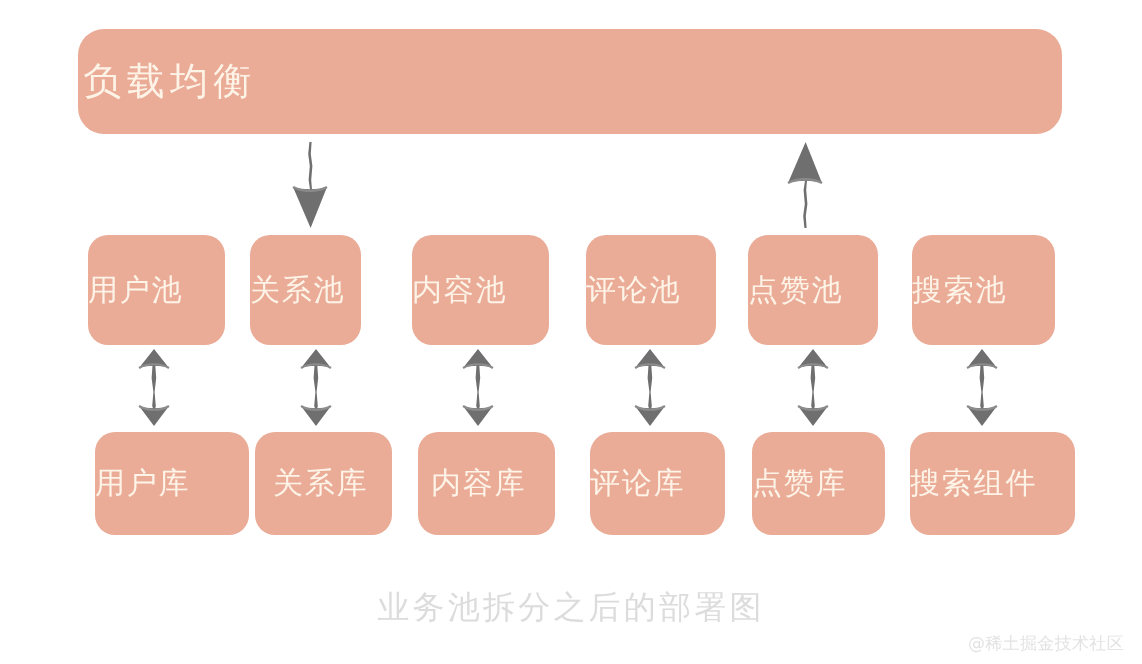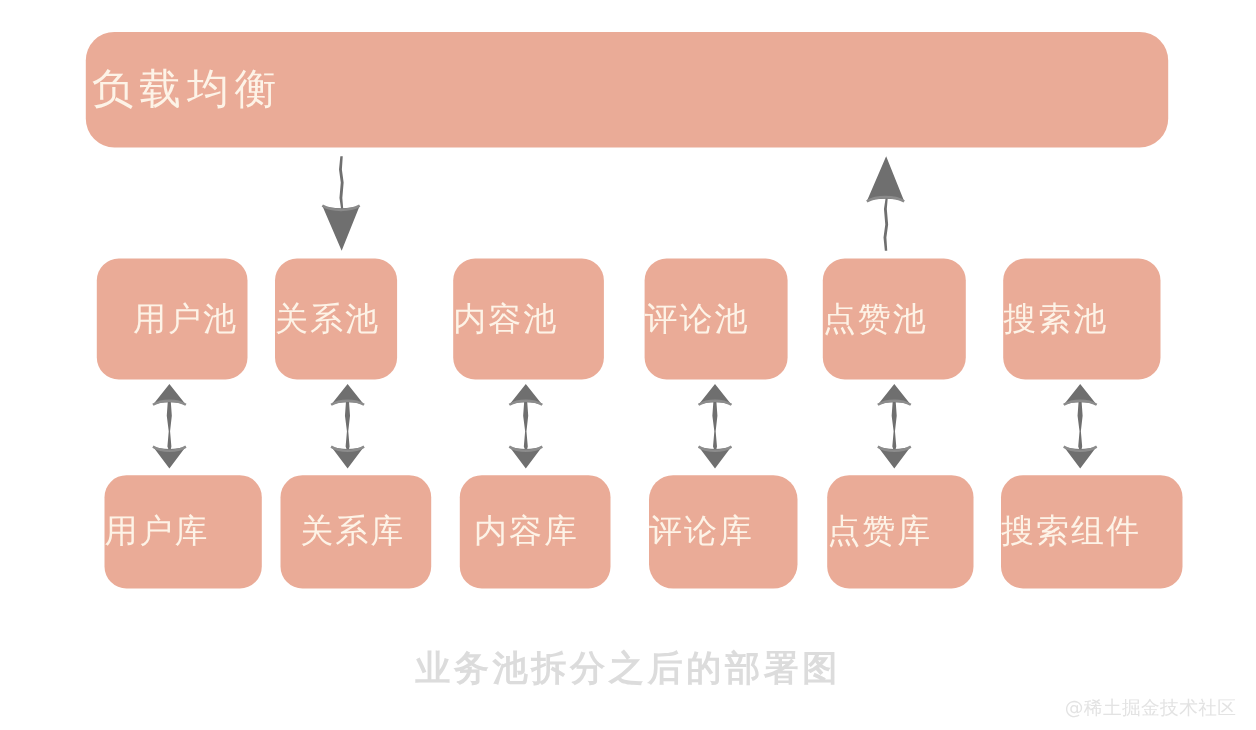--- a/index.html
+++ b/index.html
@@ -46,34 +46,34 @@
     letter-spacing: 0.14em;
     text-indent: 0.14em;
   }
 
   
   .pool-box {
     top: 235px;
     height: 110px;
     font-size: 30px;
   }
-  .pool-0 { left: 88px;  width: 137px; padding-left: 33px; }
+  .pool-0 { left: 88px;  width: 137px; }
   .pool-1 { left: 250px; width: 111px; }
   .pool-2 { left: 412px; width: 137px; }
   .pool-3 { left: 586px; width: 130px; }
   .pool-4 { left: 748px; width: 130px; }
   .pool-5 { left: 912px; width: 143px; }
 
   
   .store-box {
     top: 432px;
     height: 103px;
     font-size: 30px;
   }
-  .store-0 { left: 95px;  width: 143px; }
+  .store-0 { left: 95px;  width: 154px; }
   .store-1 { left: 255px; width: 137px; padding-left: 18px; }
   .store-2 { left: 418px; width: 137px; padding-left: 13px; }
   .store-3 { left: 590px; width: 135px; border-radius: 22px; }
   .store-4 { left: 752px; width: 133px; }
   .store-5 { left: 910px; width: 165px; }
 
   
   .arrow {
     position: absolute;
   }
@@ -94,21 +94,20 @@
   #caption {
     position: absolute;
     left: 0;
     right: 0;
     top: 586px;
     text-align: center;
     color: #dcdcdc;
     font-size: 32px;
     letter-spacing: 0.1em;
     user-select: none;
-    font-weight: bold;
   }
 
   
   #watermark {
     position: absolute;
     right: 18px;
     bottom: 9px;
     color: #e3e3e3;
     font-size: 17px;
     letter-spacing: 0.02em;

